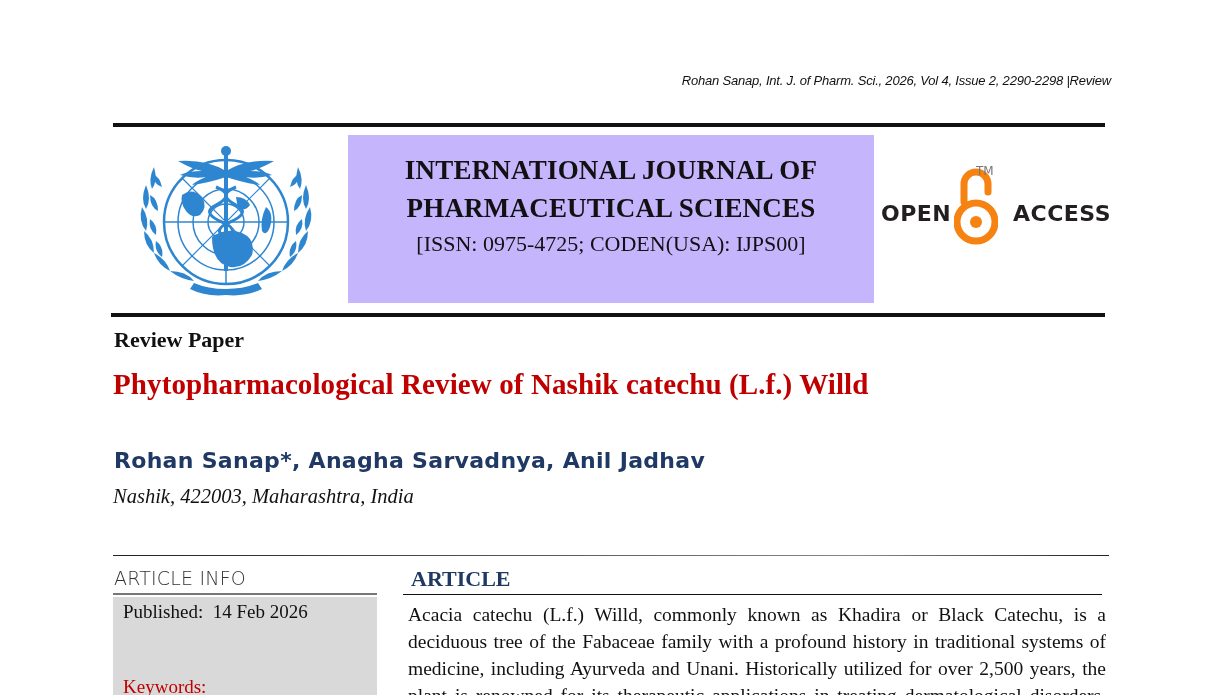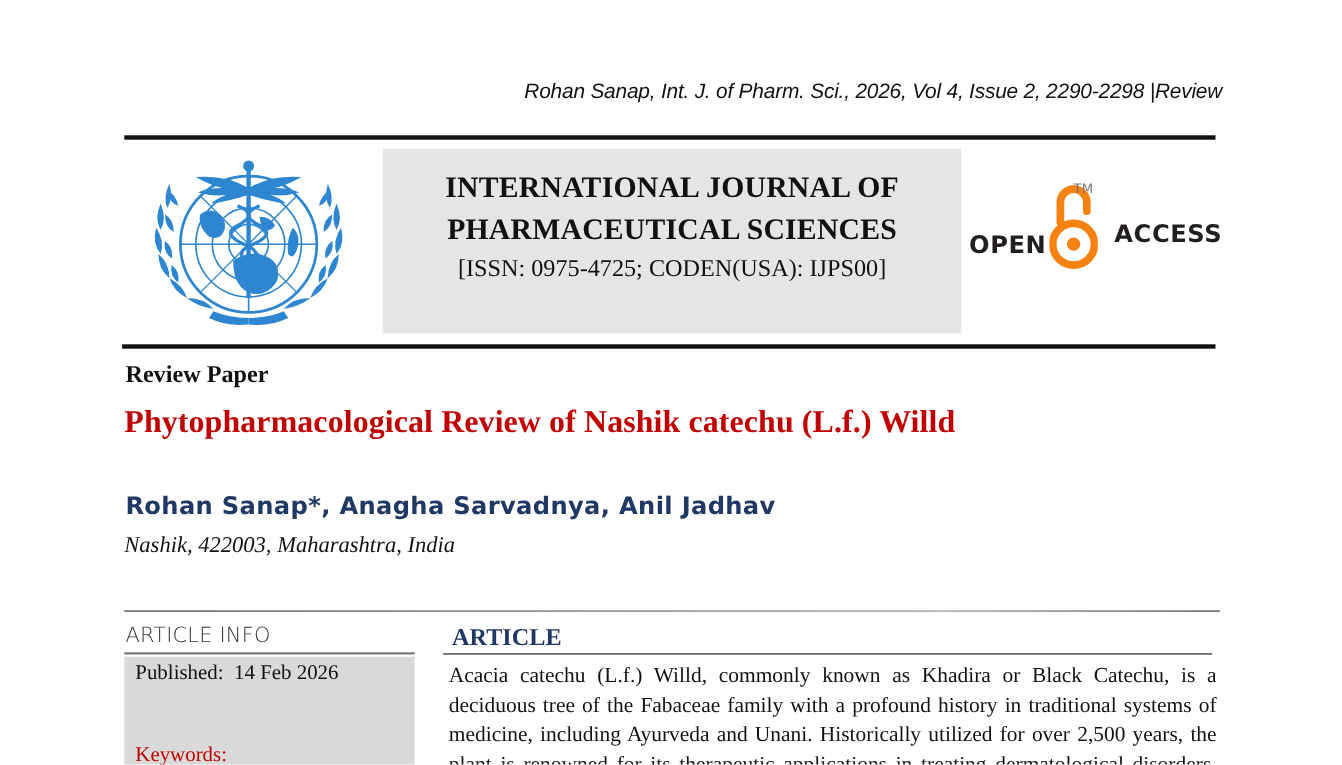--- a/index.html
+++ b/index.html
@@ -2,34 +2,34 @@
 <html><head>
   <meta charset="utf-8">
   <style>
     * { margin: 0; padding: 0; box-sizing: border-box; }
     html, body { width: 1220px; height: 695px; overflow: hidden; background: #ffffff; }
     body { position: relative; font-family: "Liberation Serif", serif; color: #000; }
 
     .running-head {
       position: absolute; top: 73px; right: 109px;
       font-family: "Liberation Sans", sans-serif; font-style: italic;
-      font-size: 19px; color: #111; letter-spacing: -0.2px; white-space: nowrap;
+      font-size: 13px; color: #111; letter-spacing: -0.2px; white-space: nowrap;
     }
     .rule-top {
       position: absolute; left: 113px; top: 123px; width: 992px; height: 4px; background: #111;
     }
     .rule-bottom {
       position: absolute; left: 111px; top: 313px; width: 994px; height: 4px; background: #111;
     }
     .logo {
       position: absolute; left: 124px; top: 137px; width: 204px; height: 170px;
     }
     .masthead {
       position: absolute; left: 348px; top: 135px; width: 526px; height: 168px;
-      background: #e5e5e5; text-align: center; padding-top: 16px;
+      background: #c4b5fd; text-align: center; padding-top: 16px;
     }
     .masthead .title-line {
       font-family: "Liberation Serif", serif; font-weight: bold; font-size: 27px;
       line-height: 38px; color: #111; letter-spacing: 0.2px;
     }
     .masthead .sub-line {
       font-family: "Liberation Serif", serif; font-size: 22px; line-height: 33px; color: #111;
     }
     .oa-logo {
       position: absolute; left: 878px; top: 160px; width: 230px; height: 95px;
@@ -164,21 +164,21 @@
   </svg>
 </div>
 
 <div class="masthead">
   <div class="title-line">INTERNATIONAL JOURNAL OF</div>
   <div class="title-line">PHARMACEUTICAL SCIENCES</div>
   <div class="sub-line">[ISSN: 0975-4725; CODEN(USA): IJPS00]</div>
 </div>
 
 <div class="oa-logo">
-  <span class="oa-text" style="left:3px;margin-top:10px;">OPEN</span>
+  <span class="oa-text" style="left:3px;">OPEN</span>
   <svg style="position:absolute; left:76px; top:4px;" width="44" height="88" viewBox="0 0 44 88">
     <path d="M10 38 V20 a12 12 0 0 1 24 0 V28" fill="none" stroke="#f68212" stroke-width="7" stroke-linecap="round"></path>
     <circle cx="22" cy="58" r="19" fill="none" stroke="#f68212" stroke-width="7"></circle>
     <circle cx="22" cy="58" r="6" fill="#f68212"></circle>
   </svg>
   <span class="oa-tm">TM</span>
   <span class="oa-text" style="left:135px;">ACCESS</span>
 </div>
 
 <div class="rule-bottom"></div>

